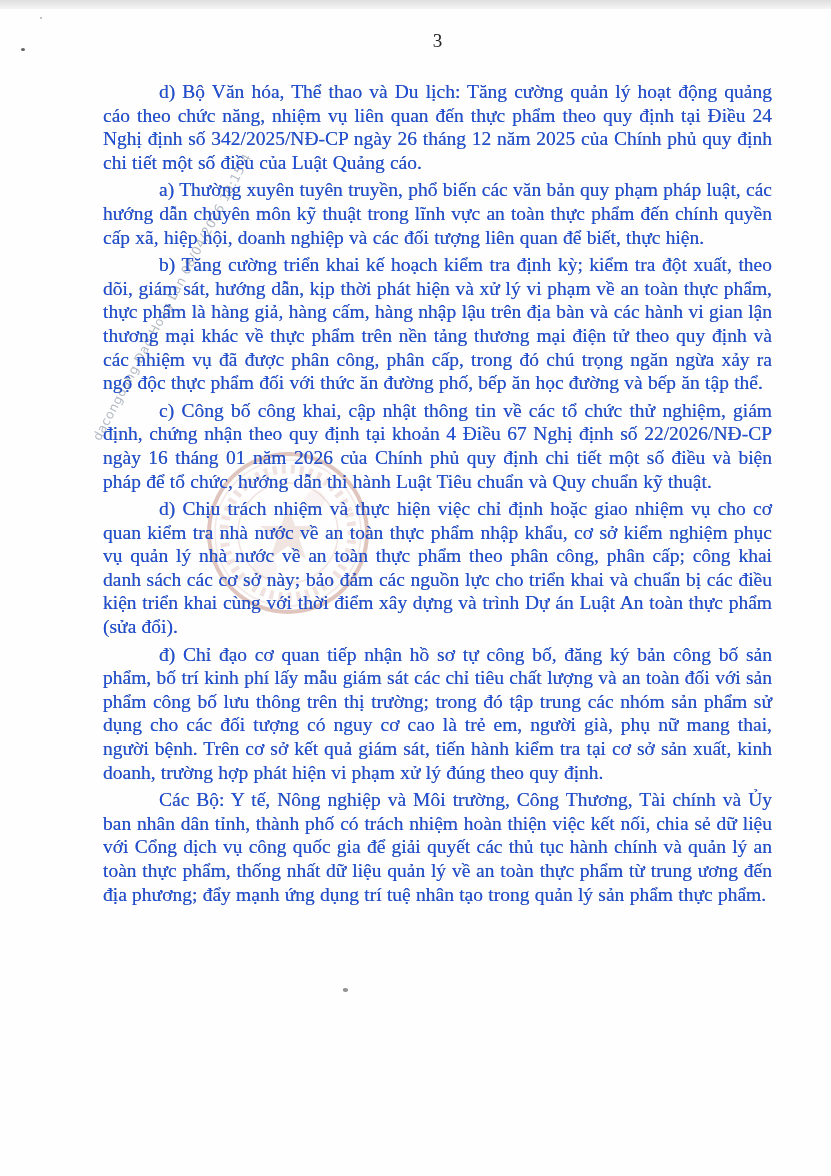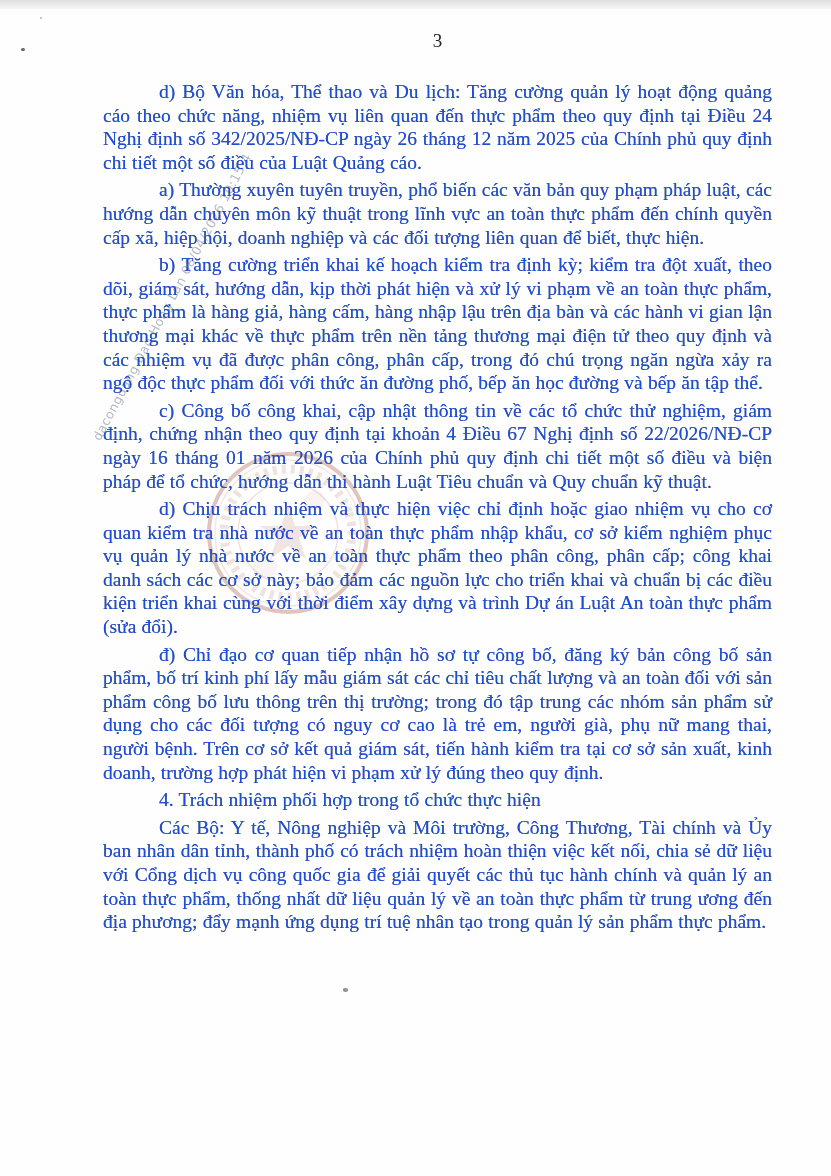--- a/index.html
+++ b/index.html
@@ -112,17 +112,16 @@
     <circle cx="112" cy="52" r="10" fill="rgba(176,106,92,0.08)"></circle>
   </svg>
 
   <div class="content">
     <p>d) Bộ Văn hóa, Thể thao và Du lịch: Tăng cường quản lý hoạt động quảng cáo theo chức năng, nhiệm vụ liên quan đến thực phẩm theo quy định tại Điều 24 Nghị định số 342/2025/NĐ-CP ngày 26 tháng 12 năm 2025 của Chính phủ quy định chi tiết một số điều của Luật Quảng cáo.</p>
     <p>a) Thường xuyên tuyên truyền, phổ biến các văn bản quy phạm pháp luật, các hướng dẫn chuyên môn kỹ thuật trong lĩnh vực an toàn thực phẩm đến chính quyền cấp xã, hiệp hội, doanh nghiệp và các đối tượng liên quan để biết, thực hiện.</p>
     <p>b) Tăng cường triển khai kế hoạch kiểm tra định kỳ; kiểm tra đột xuất, theo dõi, giám sát, hướng dẫn, kịp thời phát hiện và xử lý vi phạm về an toàn thực phẩm, thực phẩm là hàng giả, hàng cấm, hàng nhập lậu trên địa bàn và các hành vi gian lận thương mại khác về thực phẩm trên nền tảng thương mại điện tử theo quy định và các nhiệm vụ đã được phân công, phân cấp, trong đó chú trọng ngăn ngừa xảy ra ngộ độc thực phẩm đối với thức ăn đường phố, bếp ăn học đường và bếp ăn tập thể.</p>
     <p>c) Công bố công khai, cập nhật thông tin về các tổ chức thử nghiệm, giám định, chứng nhận theo quy định tại khoản 4 Điều 67 Nghị định số 22/2026/NĐ-CP ngày 16 tháng 01 năm 2026 của Chính phủ quy định chi tiết một số điều và biện pháp để tổ chức, hướng dẫn thi hành Luật Tiêu chuẩn và Quy chuẩn kỹ thuật.</p>
     <p>d) Chịu trách nhiệm và thực hiện việc chỉ định hoặc giao nhiệm vụ cho cơ quan kiểm tra nhà nước về an toàn thực phẩm nhập khẩu, cơ sở kiểm nghiệm phục vụ quản lý nhà nước về an toàn thực phẩm theo phân công, phân cấp; công khai danh sách các cơ sở này; bảo đảm các nguồn lực cho triển khai và chuẩn bị các điều kiện triển khai cùng với thời điểm xây dựng và trình Dự án Luật An toàn thực phẩm (sửa đổi).</p>
     <p>đ) Chỉ đạo cơ quan tiếp nhận hồ sơ tự công bố, đăng ký bản công bố sản phẩm, bố trí kinh phí lấy mẫu giám sát các chỉ tiêu chất lượng và an toàn đối với sản phẩm công bố lưu thông trên thị trường; trong đó tập trung các nhóm sản phẩm sử dụng cho các đối tượng có nguy cơ cao là trẻ em, người già, phụ nữ mang thai, người bệnh. Trên cơ sở kết quả giám sát, tiến hành kiểm tra tại cơ sở sản xuất, kinh doanh, trường hợp phát hiện vi phạm xử lý đúng theo quy định.</p>
-    <p>4. Trách nhiệm phối hợp trong tổ chức thực hiện</p>
     <p>Các Bộ: Y tế, Nông nghiệp và Môi trường, Công Thương, Tài chính và Ủy ban nhân dân tỉnh, thành phố có trách nhiệm hoàn thiện việc kết nối, chia sẻ dữ liệu với Cổng dịch vụ công quốc gia để giải quyết các thủ tục hành chính và quản lý an toàn thực phẩm, thống nhất dữ liệu quản lý về an toàn thực phẩm từ trung ương đến địa phương; đẩy mạnh ứng dụng trí tuệ nhân tạo trong quản lý sản phẩm thực phẩm.</p>
   </div>
 
 </div>
 
 </body></html>

